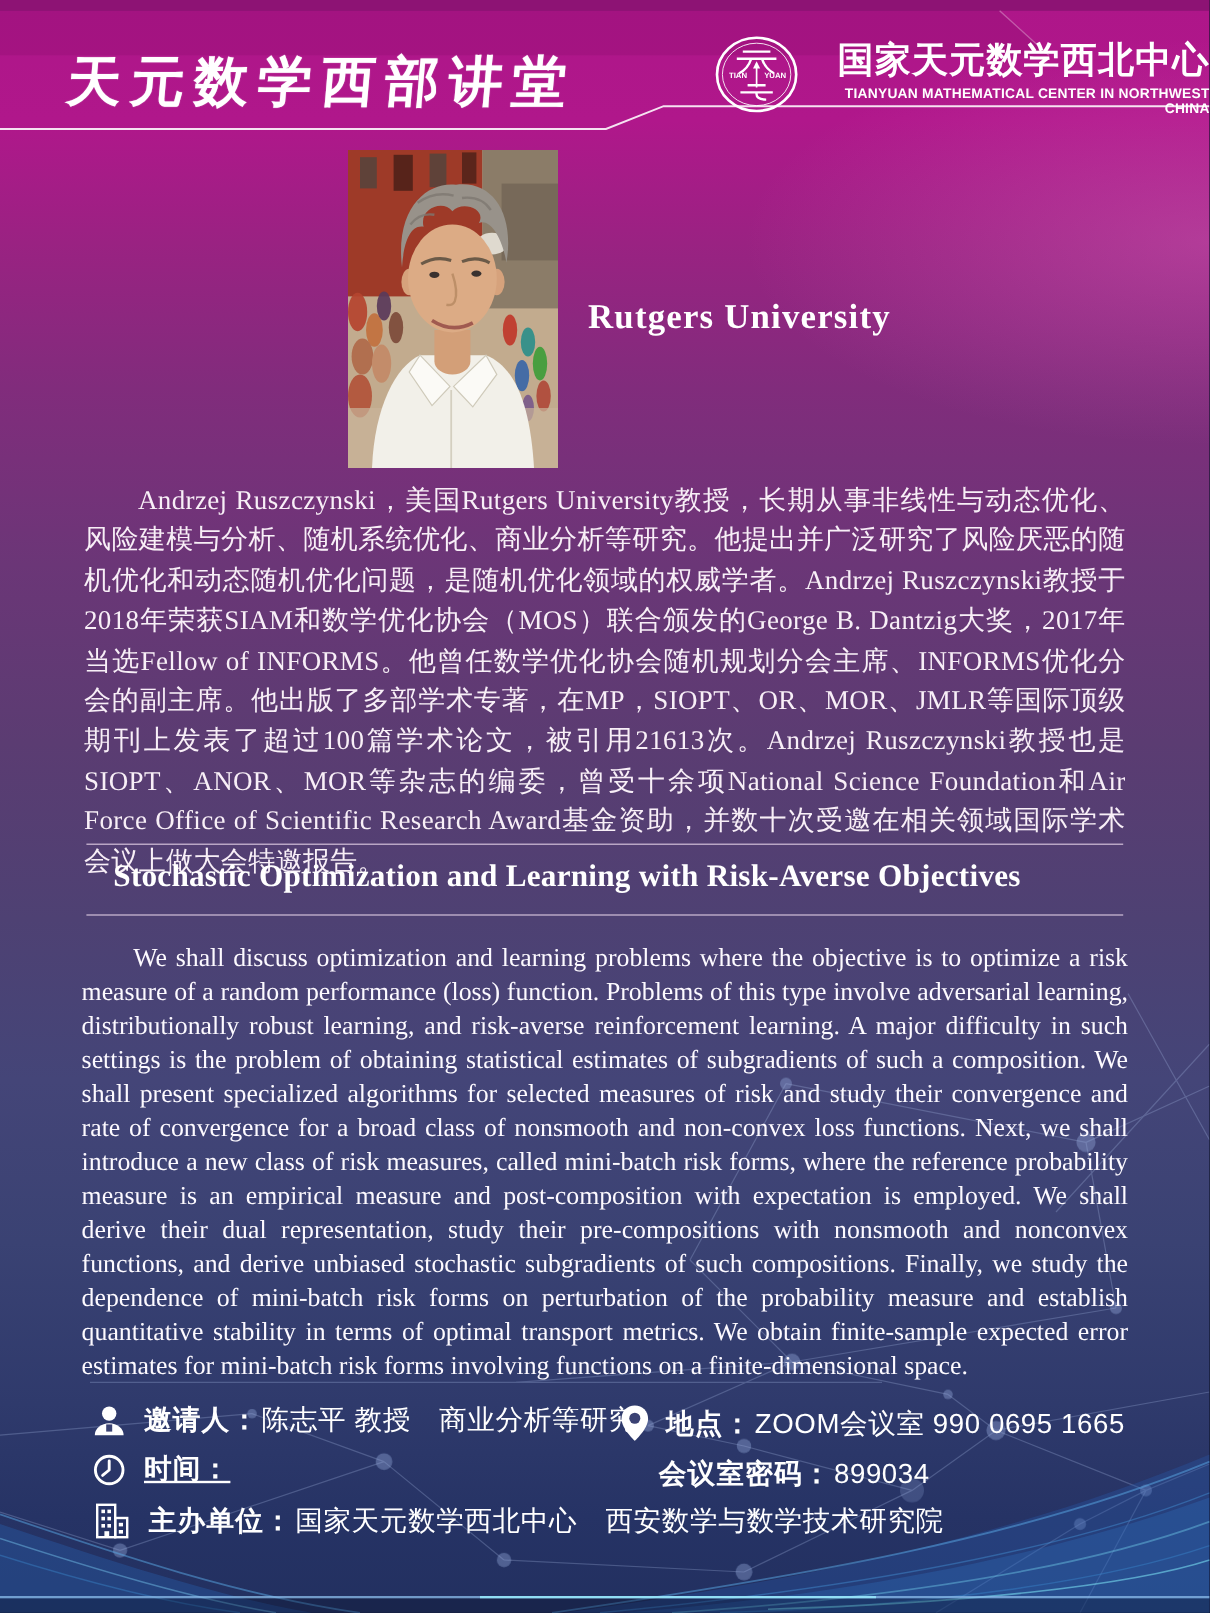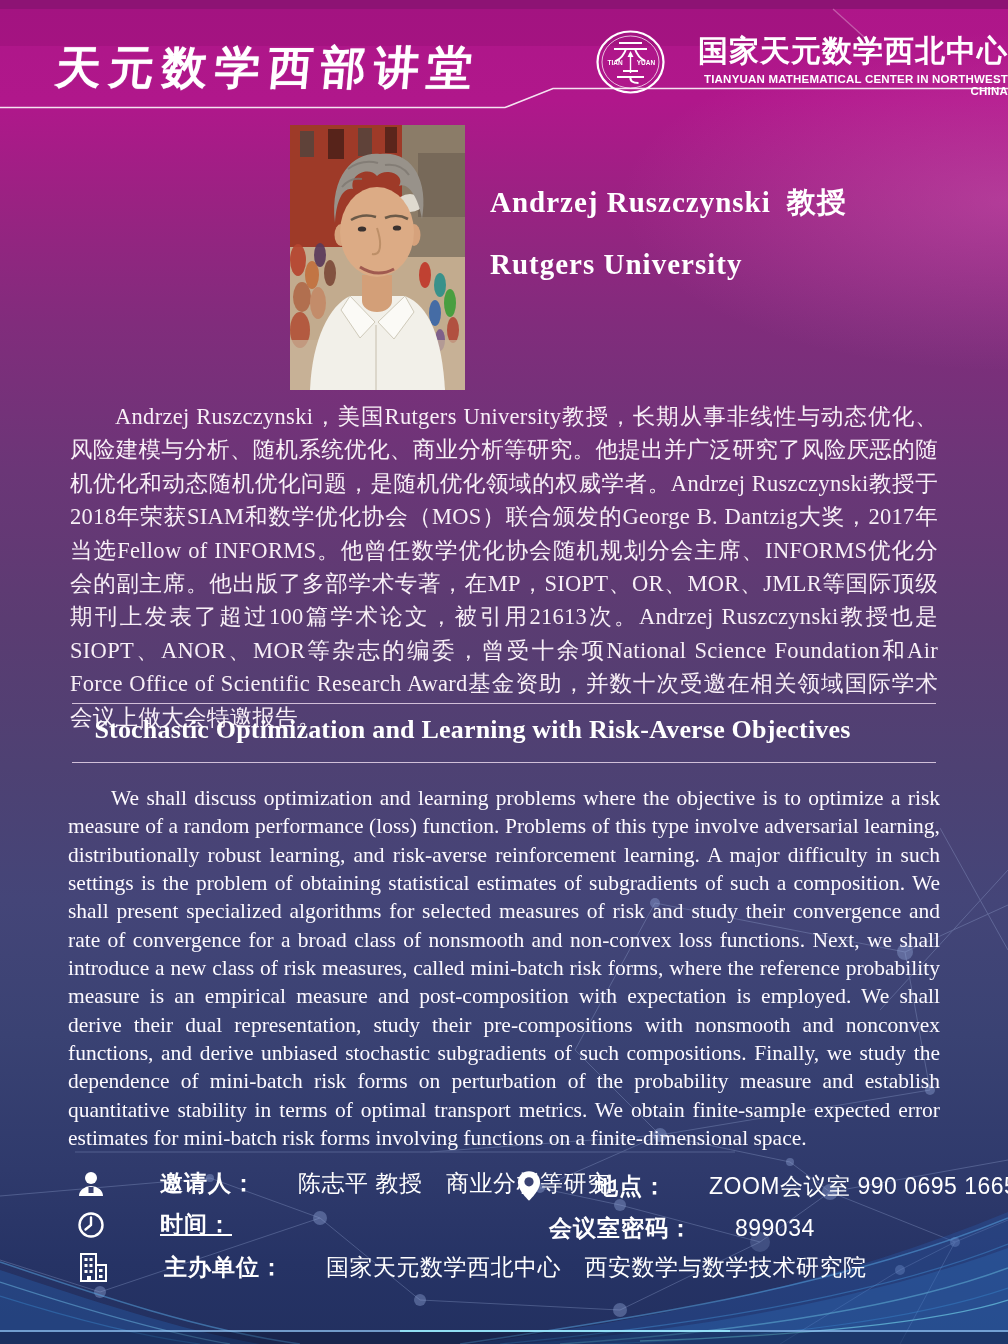--- a/index.html
+++ b/index.html
@@ -49,21 +49,21 @@
   .div1{top:703px;} .div2{top:762px;}
   .talk-title{left:0;top:715px;width:945px;text-align:center;color:#fff;
     font-family:"Liberation Serif","DejaVu Serif",serif;font-weight:700;font-size:26px;letter-spacing:.2px;}
 
   
   .abstract{left:68px;top:784px;width:872px;margin:0;color:#fdfaff;
     font-family:"Liberation Serif","DejaVu Serif",serif;
     font-size:21.5px;line-height:28.35px;text-align:justify;text-indent:2em;}
 
   
-  .info-row{display:flex;align-items:center;color:#fff;font-size:23px;white-space:nowrap;gap:40px;}
+  .info-row{display:flex;align-items:center;color:#fff;font-size:23px;white-space:nowrap;}
   .info-row .ic{margin-right:14px;flex:0 0 auto;display:block;}
   .info-label{font-weight:700;letter-spacing:1px;}
   .info-value{font-weight:400;margin-left:2px;letter-spacing:.5px;}
   .row-inviter{left:76px;top:1168px;}
   .row-time{left:76px;top:1209px;text-decoration:underline;}
   .row-host{left:76px;top:1251px;}
   .row-location{left:517px;top:1170px;}
   .row-password{left:549px;top:1213px;}
 </style>
 </head>
@@ -220,23 +220,20 @@
       <path d="M58,44 q14,-10 30,-6 M95,40 q16,-2 24,10 M52,62 q8,-10 20,-8" fill="none" stroke="#7e7870" stroke-width="2" opacity="0.8"></path>
       <path d="M61,95 q12,-7 25,-3" fill="none" stroke="#6b5a48" stroke-width="2.6"></path>
       <path d="M95,93 q12,-5 23,1" fill="none" stroke="#6b5a48" stroke-width="2.6"></path>
       <ellipse cx="72" cy="104" rx="4.2" ry="2.6" fill="#3a3230"></ellipse>
       <ellipse cx="107" cy="103" rx="4.2" ry="2.6" fill="#3a3230"></ellipse>
       <path d="M87,103 q5,15 2,23 q-2,4 -7,3" fill="none" stroke="#bd8f68" stroke-width="2"></path>
       <path d="M70,142 q17,11 34,2" fill="none" stroke="#a05a50" stroke-width="3"></path>
     </g>
   </svg>
 
-  <div class="layer name-line">
-    <span>Andrzej Ruszczynski</span><span class="name-suffix">教授</span>
-  </div>
   <div class="layer affil-line">Rutgers University</div>
 
   <p class="layer bio">Andrzej Ruszczynski，美国Rutgers University教授，长期从事非线性与动态优化、风险建模与分析、随机系统优化、商业分析等研究。他提出并广泛研究了风险厌恶的随机优化和动态随机优化问题，是随机优化领域的权威学者。Andrzej Ruszczynski教授于2018年荣获SIAM和数学优化协会（MOS）联合颁发的George B. Dantzig大奖，2017年当选Fellow of INFORMS。他曾任数学优化协会随机规划分会主席、INFORMS优化分会的副主席。他出版了多部学术专著，在MP，SIOPT、OR、MOR、JMLR等国际顶级期刊上发表了超过100篇学术论文，被引用21613次。Andrzej Ruszczynski教授也是SIOPT、ANOR、MOR等杂志的编委，曾受十余项National Science Foundation和Air Force Office of Scientific Research Award基金资助，并数十次受邀在相关领域国际学术会议上做大会特邀报告。</p>
 
   <div class="layer divider div1"></div>
   <div class="layer talk-title">Stochastic Optimization and Learning with Risk-Averse Objectives</div>
   <div class="layer divider div2"></div>
 
   <p class="layer abstract">We shall discuss optimization and learning problems where the objective is to optimize a risk measure of a random performance (loss) function. Problems of this type involve adversarial learning, distributionally robust learning, and risk-averse reinforcement learning. A major difficulty in such settings is the problem of obtaining statistical estimates of subgradients of such a composition. We shall present specialized algorithms for selected measures of risk and study their convergence and rate of convergence for a broad class of nonsmooth and non-convex loss functions. Next, we shall introduce a new class of risk measures, called mini-batch risk forms, where the reference probability measure is an empirical measure and post-composition with expectation is employed. We shall derive their dual representation, study their pre-compositions with nonsmooth and nonconvex functions, and derive unbiased stochastic subgradients of such compositions. Finally, we study the dependence of mini-batch risk forms on perturbation of the probability measure and establish quantitative stability in terms of optimal transport metrics. We obtain finite-sample expected error estimates for mini-batch risk forms involving functions on a finite-dimensional space.</p>
 

